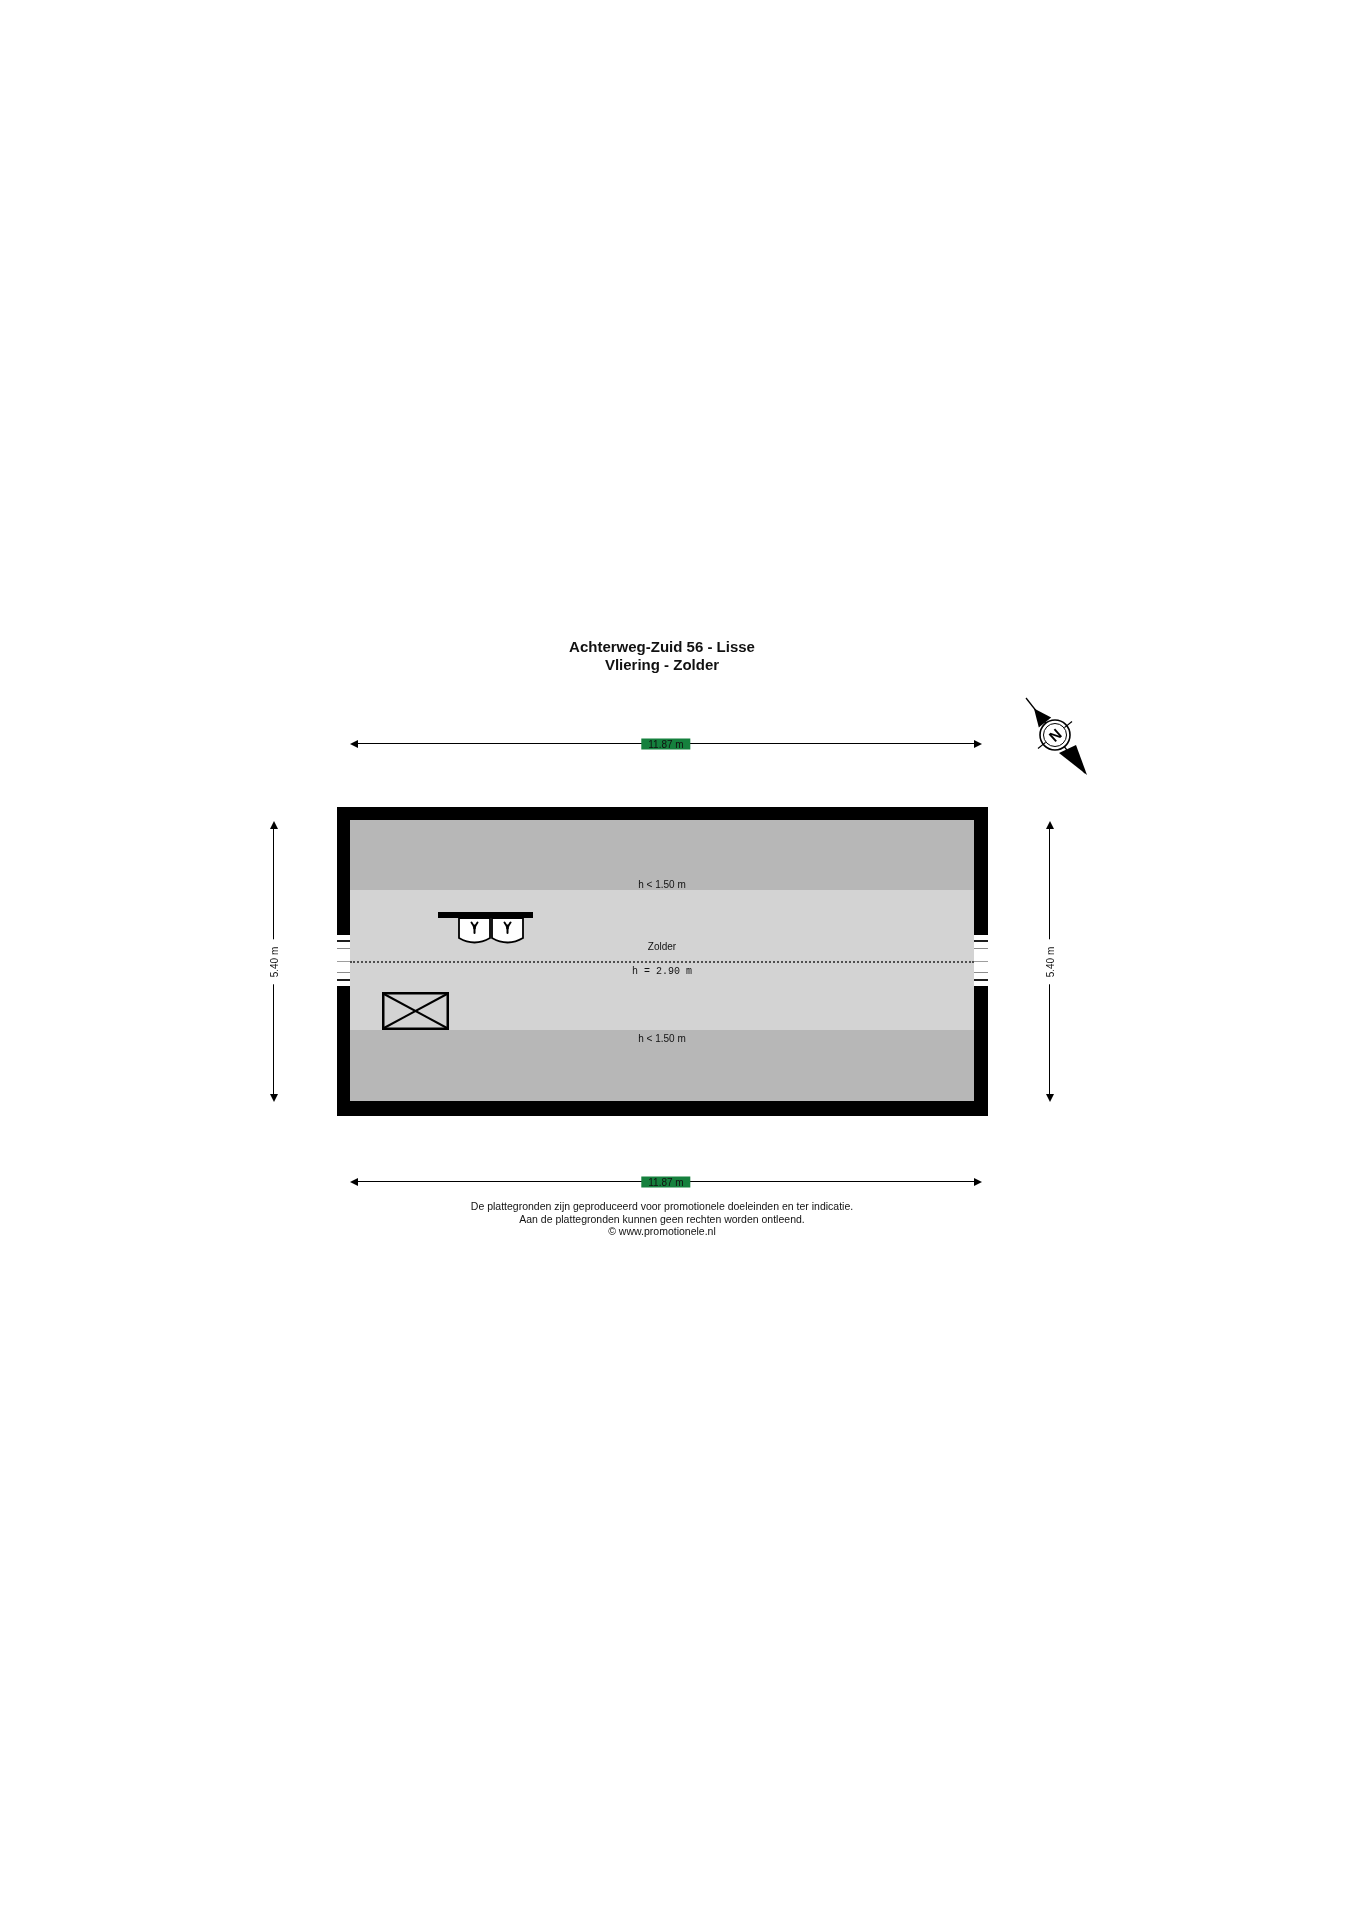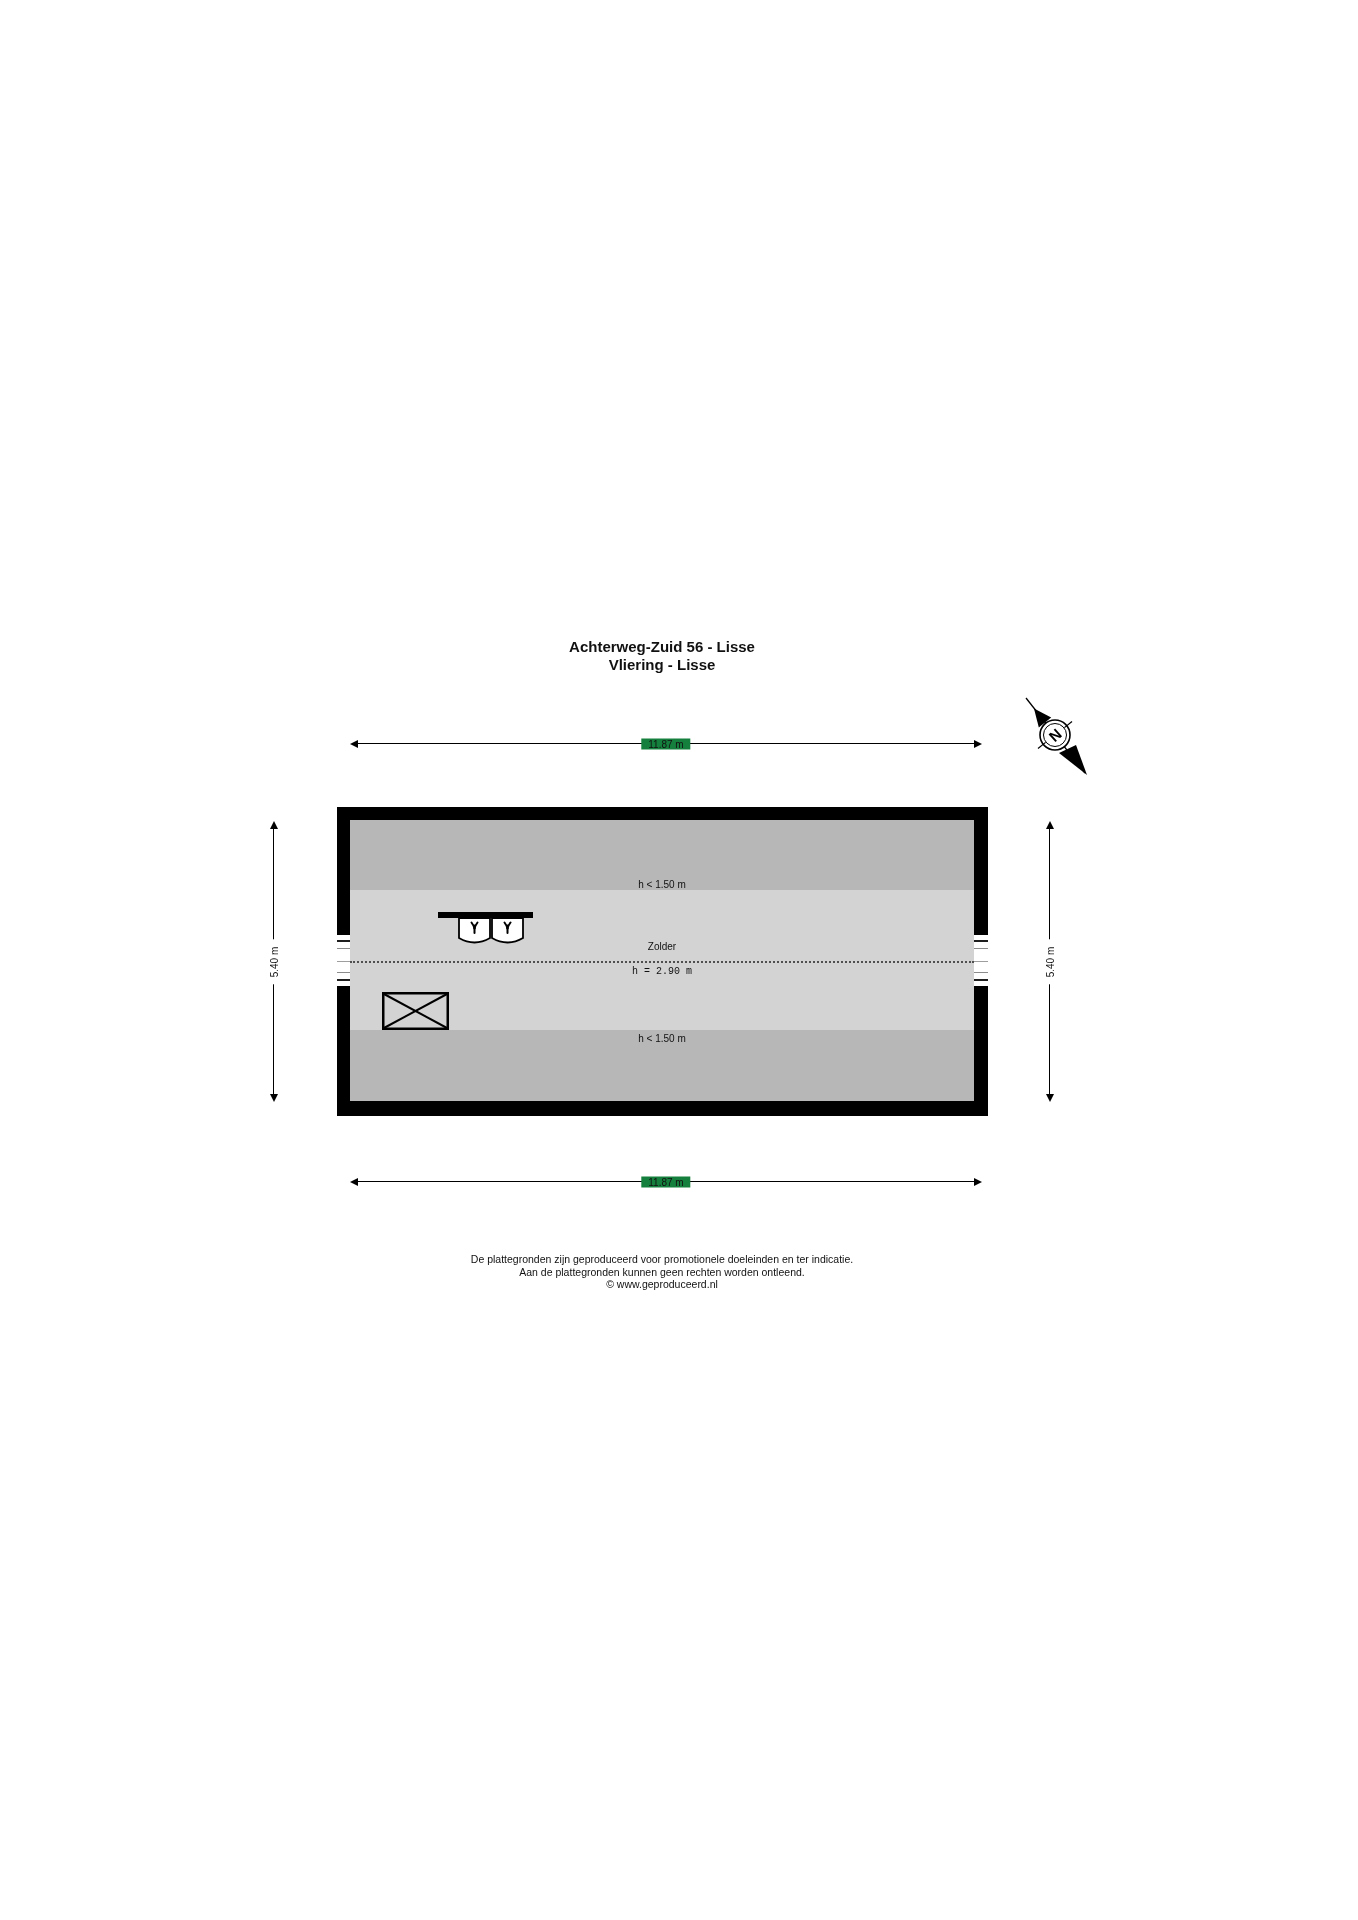--- a/index.html
+++ b/index.html
@@ -111,32 +111,32 @@
   .stripe-2 { top: 13px; height: 1px; background: #8c8c8c; }
   .stripe-3 { top: 26px; height: 1px; background: #9e9e9e; }
   .stripe-4 { top: 37px; height: 1px; background: #8c8c8c; }
   .stripe-5 { top: 44px; height: 2px; background: #1e1e1e; }
 
   .wardrobe-svg { position: absolute; left: 88px; top: 92px; }
   .xbox-svg { position: absolute; left: 32px; top: 172px; }
 
   
   .footer {
-    position: absolute; left: 362px; top: 1253px; width: 600px;
+    position: absolute; left: 362px; top: 1200px; width: 600px;
     text-align: center; font-size: 10.5px; line-height: 12.5px; color: #111;
   }
 </style>
 </head>
 <body>
 
 <div class="page">
 
   <div class="title-block">
     <div>Achterweg-Zuid 56 - Lisse</div>
-    <div>Vliering - Lisse</div>
+    <div>Vliering - Zolder</div>
   </div>
 
   <svg class="compass" width="90" height="100" viewBox="0 0 90 100">
     <line x1="16" y1="8" x2="75" y2="83" stroke="#000" stroke-width="1.3"></line>
     <polygon points="66,55 77,85 49,63" fill="#000"></polygon>
     <polygon points="24,18.5 41.2,27.5 28.8,37.5" fill="#000"></polygon>
     <circle cx="45" cy="45" r="15" fill="#ffffff" stroke="#000" stroke-width="1.6"></circle>
     <circle cx="45" cy="45" r="11.5" fill="none" stroke="#000" stroke-width="1"></circle>
     <line x1="54.4" y1="37.6" x2="62" y2="31.5" stroke="#000" stroke-width="1.2"></line>
     <line x1="35.6" y1="52.4" x2="28" y2="58.5" stroke="#000" stroke-width="1.2"></line>
@@ -214,16 +214,16 @@
       <div class="stripe stripe-2"></div>
       <div class="stripe stripe-3"></div>
       <div class="stripe stripe-4"></div>
       <div class="stripe stripe-5"></div>
     </div>
   </div>
 
   <div class="footer">
     <div>De plattegronden zijn geproduceerd voor promotionele doeleinden en ter indicatie.</div>
     <div>Aan de plattegronden kunnen geen rechten worden ontleend.</div>
-    <div>© www.geproduceerd.nl</div>
+    <div>© www.promotionele.nl</div>
   </div>
 
 </div>
 
 </body></html>

